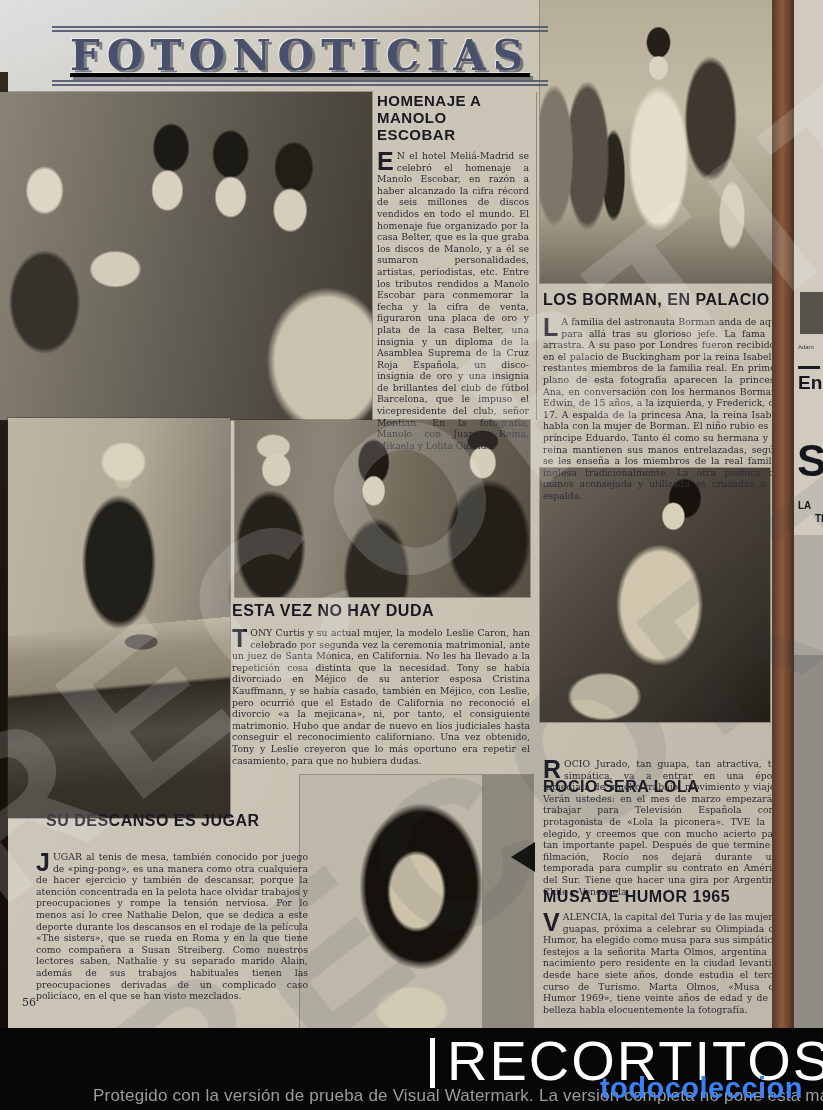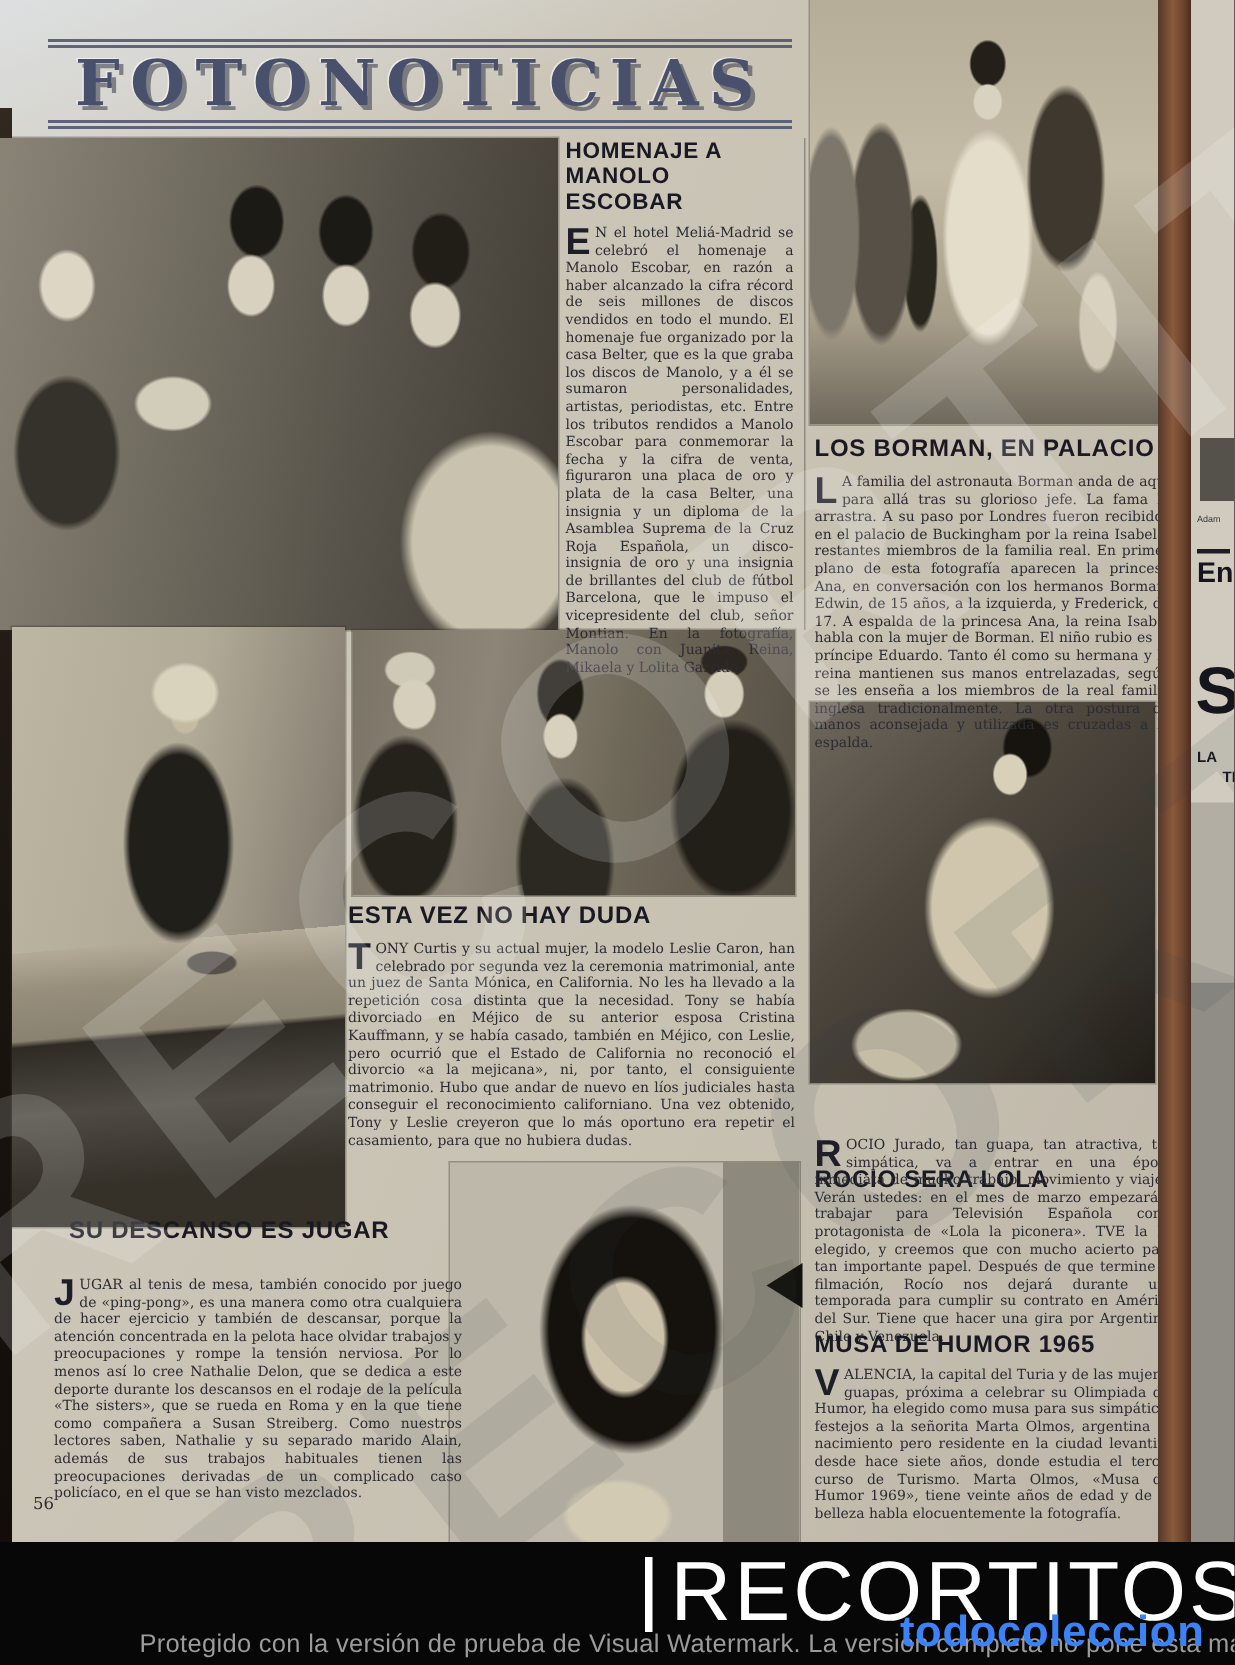--- a/index.html
+++ b/index.html
@@ -14,21 +14,21 @@
     background:
       linear-gradient(160deg, rgba(222,226,228,0.9) 0%, rgba(222,226,228,0) 14%),
       linear-gradient(115deg,#d2cdc2 0%, #ccc6b8 30%, #c7c1b2 62%, #bdb6a8 100%);
   }
   .left-edge{
     position:absolute;left:0;top:72px;width:8px;height:956px;
     background:linear-gradient(180deg,#31281f 0%,#1a140f 60%,#120d09 100%);
   }
   
   .masthead{
-    position:absolute;left:32px;top:26px;width:496px;z-index:2;
+    position:absolute;left:52px;top:26px;width:496px;z-index:2;text-decoration:underline;
   }
   .masthead .rule{height:0;border-top:6px double #4a506b;opacity:.85;}
   .masthead-title{
     text-align:center;
     font-family:"DejaVu Serif",serif;font-weight:bold;
     font-size:42px;letter-spacing:7px;line-height:48px;
     color:#49506c;
     text-shadow:3px 3px 0 rgba(38,42,60,.5), -1px -1px 0 rgba(255,255,255,.55);
   }
   

